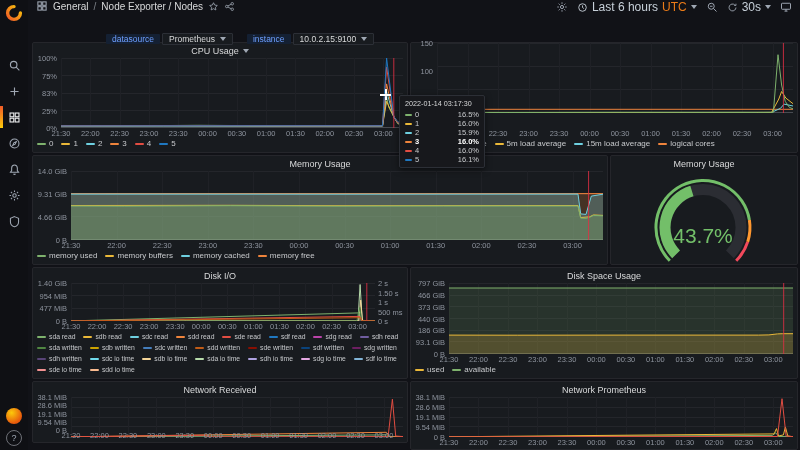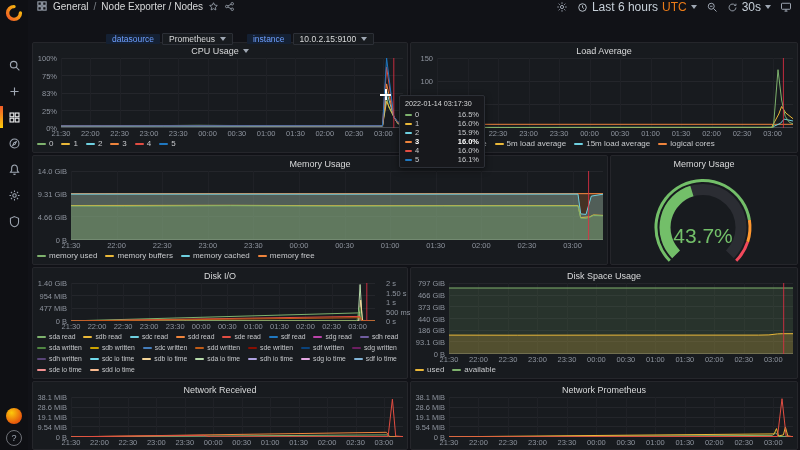--- a/index.html
+++ b/index.html
@@ -32,21 +32,21 @@
        gap:5px;padding:0 6px;margin-left:2px;border-radius:1px;cursor:pointer;}
   
   .panel{position:absolute;background:#181b1f;border:1px solid #25262b;border-radius:2px;
        box-sizing:border-box;display:flex;flex-direction:column;}
   .panel-header{height:15px;display:flex;align-items:center;justify-content:center;gap:4px;flex:0 0 auto;cursor:pointer;}
   .panel-title{font-size:9px;color:#d8d9da;}
   .panel-body{flex:1;display:flex;flex-direction:column;min-height:0;padding:0 4px 2px 2px;}
   .plot-row{flex:1;display:flex;min-height:0;text-decoration:underline;}
   .ylabels{position:relative;flex:0 0 auto;}
   .ylabels span{position:absolute;right:4px;font-size:7.5px;color:#8e949e;white-space:nowrap;}
-  .ylabels.right span{right:auto;left:3px;margin-left:8px;}
+  .ylabels.right span{right:auto;left:3px;}
   .plotwrap{flex:1;position:relative;min-width:0;}
   .plotwrap svg{position:absolute;left:0;top:0;}
   .xlabels{position:relative;height:10px;flex:0 0 auto;}
   .xlabels span{position:absolute;top:1px;transform:translateX(-50%);font-size:7.5px;color:#8e949e;white-space:nowrap;}
   .legend{flex:0 0 auto;display:flex;flex-wrap:wrap;align-items:center;column-gap:8px;row-gap:1px;
        padding:1px 2px;line-height:10px;}
   .legend-item{display:flex;align-items:center;gap:3px;font-size:8px;color:#c7c9cc;cursor:pointer;white-space:nowrap;}
   .legend-dash{width:9px;height:2px;border-radius:1px;display:inline-block;}
   .cursor-cross{position:absolute;width:11px;height:11px;z-index:20;pointer-events:none;}
   .cursor-cross::before,.cursor-cross::after{content:"";position:absolute;background:#fff;
@@ -285,23 +285,20 @@
           </div>
           <div class="legend-item">
             <span class="legend-dash" style="background: rgb(31, 120, 193);"></span>
             <span>5</span>
           </div>
         </div>
       </div>
   </div>
 
   <div class="panel" style="left:410px;top:42px;width:388px;height:111px">
-    <div class="panel-header">
-      <span class="panel-title">Load Average</span>
-    </div>
     <div class="panel-body">
         <div class="plot-row">
           <div class="ylabels" style="width: 24px;">
             <span style="top: calc(0% - 4px);">150</span>
             <span style="top: calc(33.33% - 4px);">100</span>
             <span style="top: calc(66.67% - 4px);">50</span>
             <span style="top: calc(100% - 4px);">0</span>
           </div>
           <div class="plotwrap">
             <svg width="356" height="70" viewBox="0 0 356 70">
@@ -688,21 +685,21 @@
             <span>used</span>
           </div>
           <div class="legend-item">
             <span class="legend-dash" style="background: rgb(126, 178, 109);"></span>
             <span>available</span>
           </div>
         </div>
       </div>
   </div>
 
-  <div class="panel" style="left:32px;top:381px;width:376px;height:69px">
+  <div class="panel" style="left:32px;top:381px;width:376px;height:62px">
     <div class="panel-header">
       <span class="panel-title">Network Received</span>
     </div>
     <div class="panel-body">
         <div class="plot-row">
           <div class="ylabels" style="width: 36px;">
             <span style="top: calc(0% - 4px);">38.1 MiB</span>
             <span style="top: calc(25% - 4px);">28.6 MiB</span>
             <span style="top: calc(50% - 4px);">19.1 MiB</span>
             <span style="top: calc(75% - 4px);">9.54 MiB</span>

